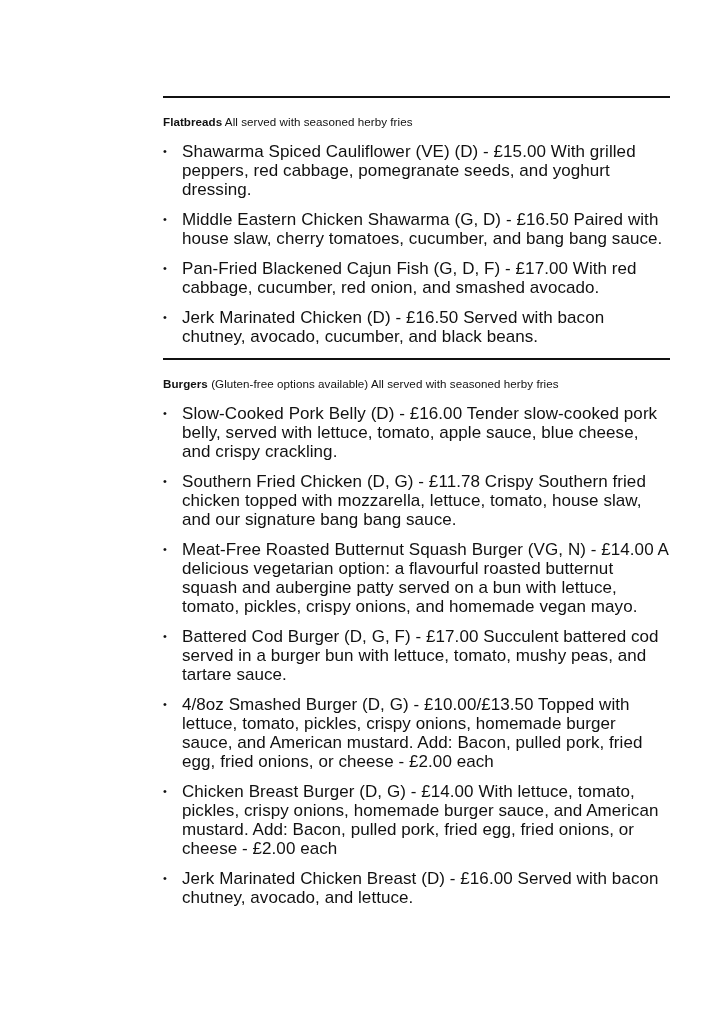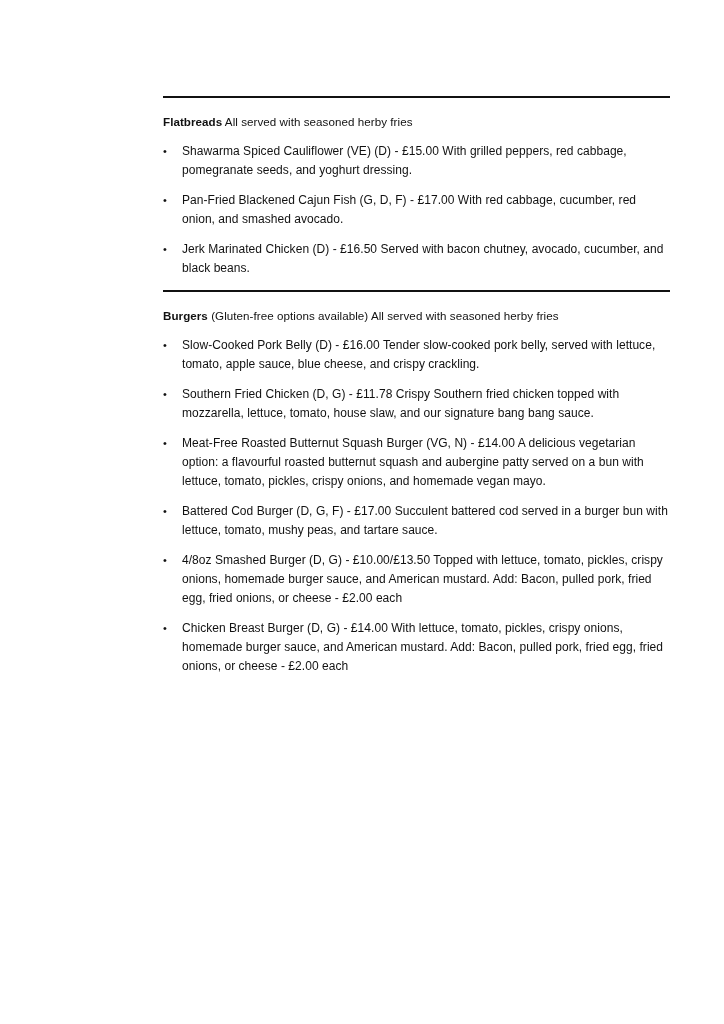--- a/index.html
+++ b/index.html
@@ -48,21 +48,21 @@
   }
   ul.items {
     list-style: none;
     margin: 0;
     padding: 0;
   }
   ul.items li.item {
     position: relative;
     padding-left: 19px;
     margin: 0 0 11px 0;
-    font-size: 12px;
+    font-size: 17px;
     line-height: 19px;
     letter-spacing: 0.004em;
     color: #111111;
   }
   ul.items li.item:last-child {
     margin-bottom: 0;
   }
   ul.items li.item::before {
     content: "\2022";
     position: absolute;
@@ -85,34 +85,36 @@
 <div class="page">
   <div class="content">
 
     <div class="section">
       <div class="section-rule"></div>
       <div class="section-heading">
         <span class="hd-name">Flatbreads</span><span class="hd-rest"> All served with seasoned herby fries</span>
       </div>
       <ul class="items">
         <li class="item">Shawarma Spiced Cauliflower (VE) (D) - £15.00 With grilled peppers, red cabbage, pomegranate seeds, and yoghurt dressing.</li>
+        <li class="item">Middle Eastern Chicken Shawarma (G, D) - £16.50 Paired with house slaw, cherry tomatoes, cucumber, and bang bang sauce.</li>
         <li class="item">Pan-Fried Blackened Cajun Fish (G, D, F) - £17.00 With red cabbage, cucumber, red onion, and smashed avocado.</li>
         <li class="item">Jerk Marinated Chicken (D) - £16.50 Served with bacon chutney, avocado, cucumber, and black beans.</li>
       </ul>
     </div>
 
     <div class="section">
       <div class="section-rule"></div>
       <div class="section-heading">
         <span class="hd-name">Burgers</span><span class="hd-rest"> (Gluten-free options available) All served with seasoned herby fries</span>
       </div>
       <ul class="items">
         <li class="item">Slow-Cooked Pork Belly (D) - £16.00 Tender slow-cooked pork belly, served with lettuce, tomato, apple sauce, blue cheese, and crispy crackling.</li>
         <li class="item">Southern Fried Chicken (D, G) - £11.78 Crispy Southern fried chicken topped with mozzarella, lettuce, tomato, house slaw, and our signature bang bang sauce.</li>
         <li class="item">Meat-Free Roasted Butternut Squash Burger (VG, N) - £14.00 A delicious vegetarian option: a flavourful roasted butternut squash and aubergine patty served on a bun with lettuce, tomato, pickles, crispy onions, and homemade vegan mayo.</li>
         <li class="item">Battered Cod Burger (D, G, F) - £17.00 Succulent battered cod served in a burger bun with lettuce, tomato, mushy peas, and tartare sauce.</li>
         <li class="item">4/8oz Smashed Burger (D, G) - £10.00/£13.50 Topped with lettuce, tomato, pickles, crispy onions, homemade burger sauce, and American mustard. Add: Bacon, pulled pork, fried egg, fried onions, or cheese - £2.00 each</li>
         <li class="item">Chicken Breast Burger (D, G) - £14.00 With lettuce, tomato, pickles, crispy onions, homemade burger sauce, and American mustard. Add: Bacon, pulled pork, fried egg, fried onions, or cheese - £2.00 each</li>
+        <li class="item">Jerk Marinated Chicken Breast (D) - £16.00 Served with bacon chutney, avocado, and lettuce.</li>
       </ul>
     </div>
 
   </div>
 </div>
 
 </body></html>

